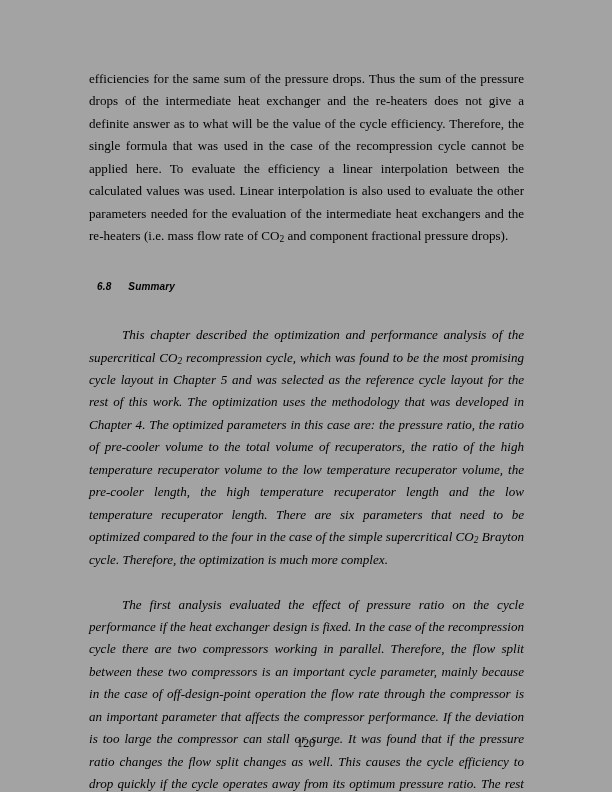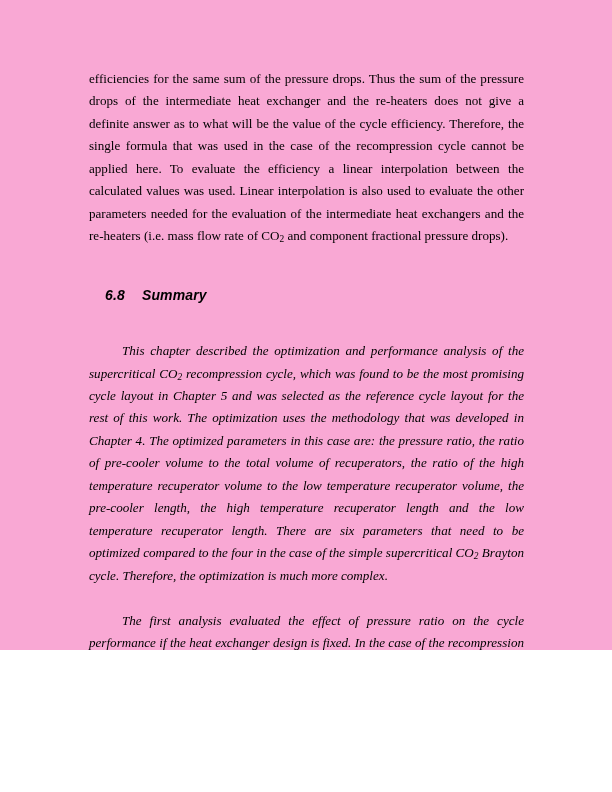--- a/index.html
+++ b/index.html
@@ -3,22 +3,22 @@
 <meta charset="utf-8">
 <style>
   html, body {
     margin: 0;
     padding: 0;
     background: #ffffff;
   }
   .page {
     position: relative;
     width: 612px;
-    height: 650px;
-    background: #f9a8d4;
+    height: 792px;
+    background: #a3a3a3;
     overflow: hidden;
     font-family: "Liberation Serif", "DejaVu Serif", serif;
     color: #000000;
   }
   .content {
     position: absolute;
     left: 89px;
     top: 68px;
     width: 435px;
   }
@@ -38,25 +38,25 @@
   .par-gap {
     height: 22.45px;
   }
   .heading-gap-before {
     height: 20px;
   }
   .heading-gap-after {
     height: 18px;
   }
   h2.section-heading {
-    margin: 16px;
+    margin: 8px;
     font-family: "Liberation Sans", "DejaVu Sans", sans-serif;
     font-weight: bold;
     font-style: italic;
-    font-size: 14px;
+    font-size: 10px;
     line-height: 22.45px;
     letter-spacing: 0.15px;
     white-space: pre;
   }
   .heading-num {
     display: inline-block;
   }
   .heading-text {
     display: inline-block;
     margin-left: 17px;

